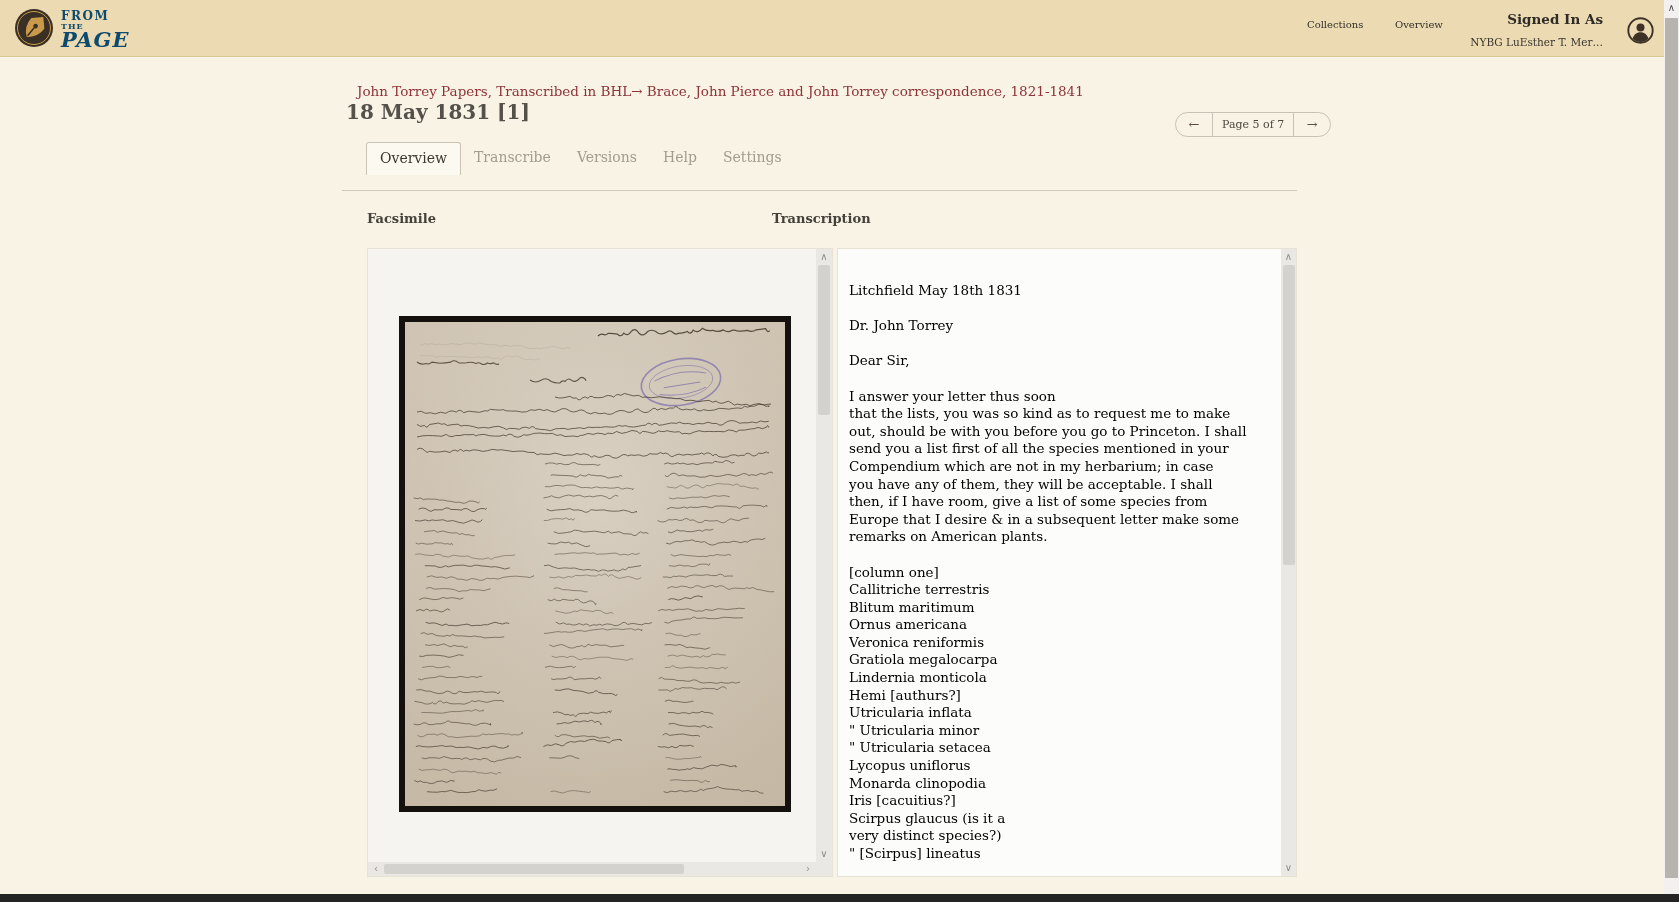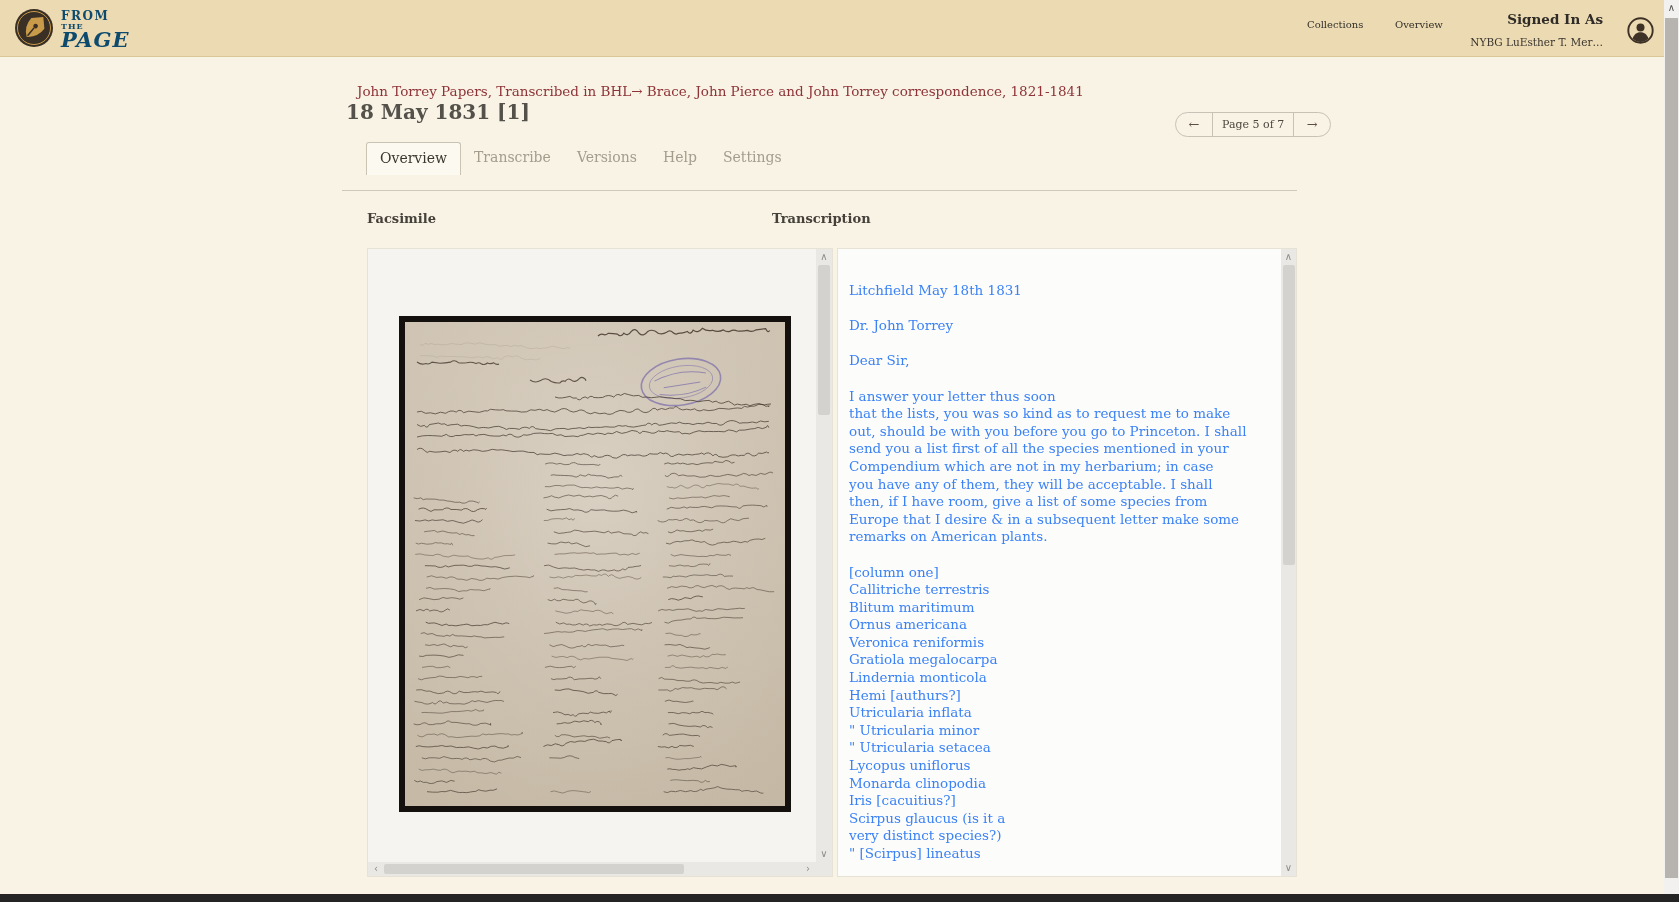--- a/index.html
+++ b/index.html
@@ -50,21 +50,21 @@
   .tabbar-line { position:absolute; left:342px; top:190px; width:955px; height:1px; background:#cfc9ba; z-index:1; }
   
   .section-heading { position:absolute; top:211px; font-size:13px; font-weight:bold; color:#45413a; }
   .heading-facsimile { left:367px; }
   .heading-transcription { left:772px; }
   
   .panel { position:absolute; top:248px; height:629px; }
   .facsimile-panel { left:367px; width:466px; background:#f5f4f0; border:1px solid #e7e2d6; }
   .transcription-panel { left:837px; width:460px; background:#fcfcfb; border:1px solid #e7e2d6; }
   .transcription-text { position:absolute; left:0; top:0; right:15px; bottom:0; padding:33px 20px 8px 11px;
-                        font-size:13.5px; line-height:17.6px; color:#3b82f6; white-space:pre-line; overflow:hidden; }
+                        font-size:13.5px; line-height:17.6px; color:#000000; white-space:pre-line; overflow:hidden; }
   
   .manuscript { position:absolute; left:31px; top:67px; width:392px; height:496px;
                 border:6px solid #14100d; background:linear-gradient(168deg,#d9d0c3 0%,#d2c8ba 45%,#cbc0b0 100%); }
   .manuscript svg { display:block; width:100%; height:100%; }
   
   .vscroll { position:absolute; right:0; top:0; width:16px; background:#e9e8e5; cursor:pointer; }
   .facs-vscroll { bottom:14px; }
   .trans-vscroll { bottom:0; width:15px; }
   .hscroll { position:absolute; left:0; right:16px; bottom:0; height:14px; background:#e9e8e5; cursor:pointer; }
   .scroll-arrow { position:absolute; color:#8f8d89; font-size:10px; font-family:"DejaVu Sans",sans-serif;

